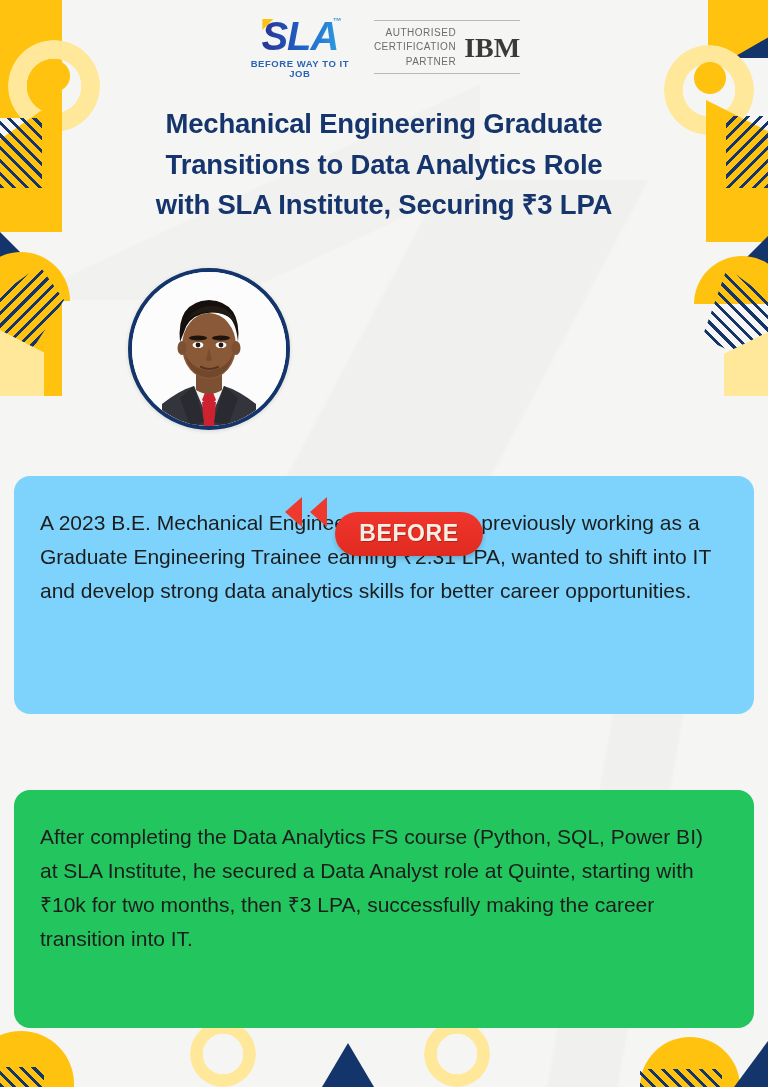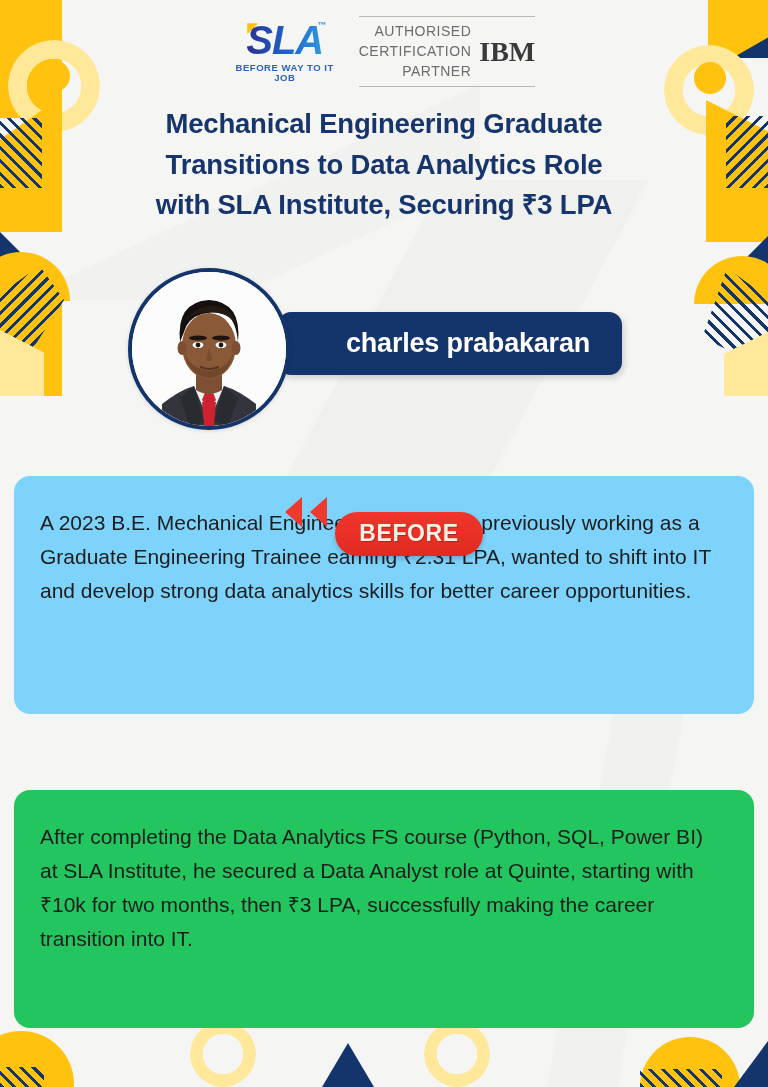--- a/index.html
+++ b/index.html
@@ -117,21 +117,21 @@
     position: relative;
     padding: 5px 0 4px 0;
     border-top: 1px solid #b9b9b9;
     border-bottom: 1px solid #b9b9b9;
     display: flex;
     align-items: center;
     gap: 8px;
   }
   .ibm-words {
     text-align: right;
-    font-size: 14px;
+    font-size: 10px;
     line-height: 1.42;
     letter-spacing: 0.5px;
     color: #6c6c6c;
   }
   .ibm-name {
     font-family: "Liberation Serif", serif;
     font-size: 28px;
     font-weight: bold;
     color: #3a3a3a;
     letter-spacing: 0px;
@@ -336,23 +336,20 @@
   </div>
 
   <div class="title">
     <span class="line">Mechanical Engineering Graduate</span>
     <span class="line">Transitions to Data Analytics Role</span>
     <span class="line">with SLA Institute, Securing ₹3 LPA</span>
   </div>
 
   <div class="person-row">
 
-    <div class="name-banner">
-      <span class="name-text">charles prabakaran</span>
-    </div>
 
     <div class="avatar">
       <svg class="avatar-art" viewBox="0 0 154 154">
         <rect x="0" y="0" width="154" height="154" fill="#fcfcfc"></rect>
 
         <path d="M30 154 L30 132 Q48 118 62 114 L92 114 Q106 118 124 132 L124 154 Z" fill="#34343c"></path>
 
         <path d="M62 114 L77 150 L92 114 Z" fill="#f2f2f2"></path>
 
         <path d="M74 118 L80 118 L84 128 L77 136 L70 128 Z" fill="#cf2230"></path>

